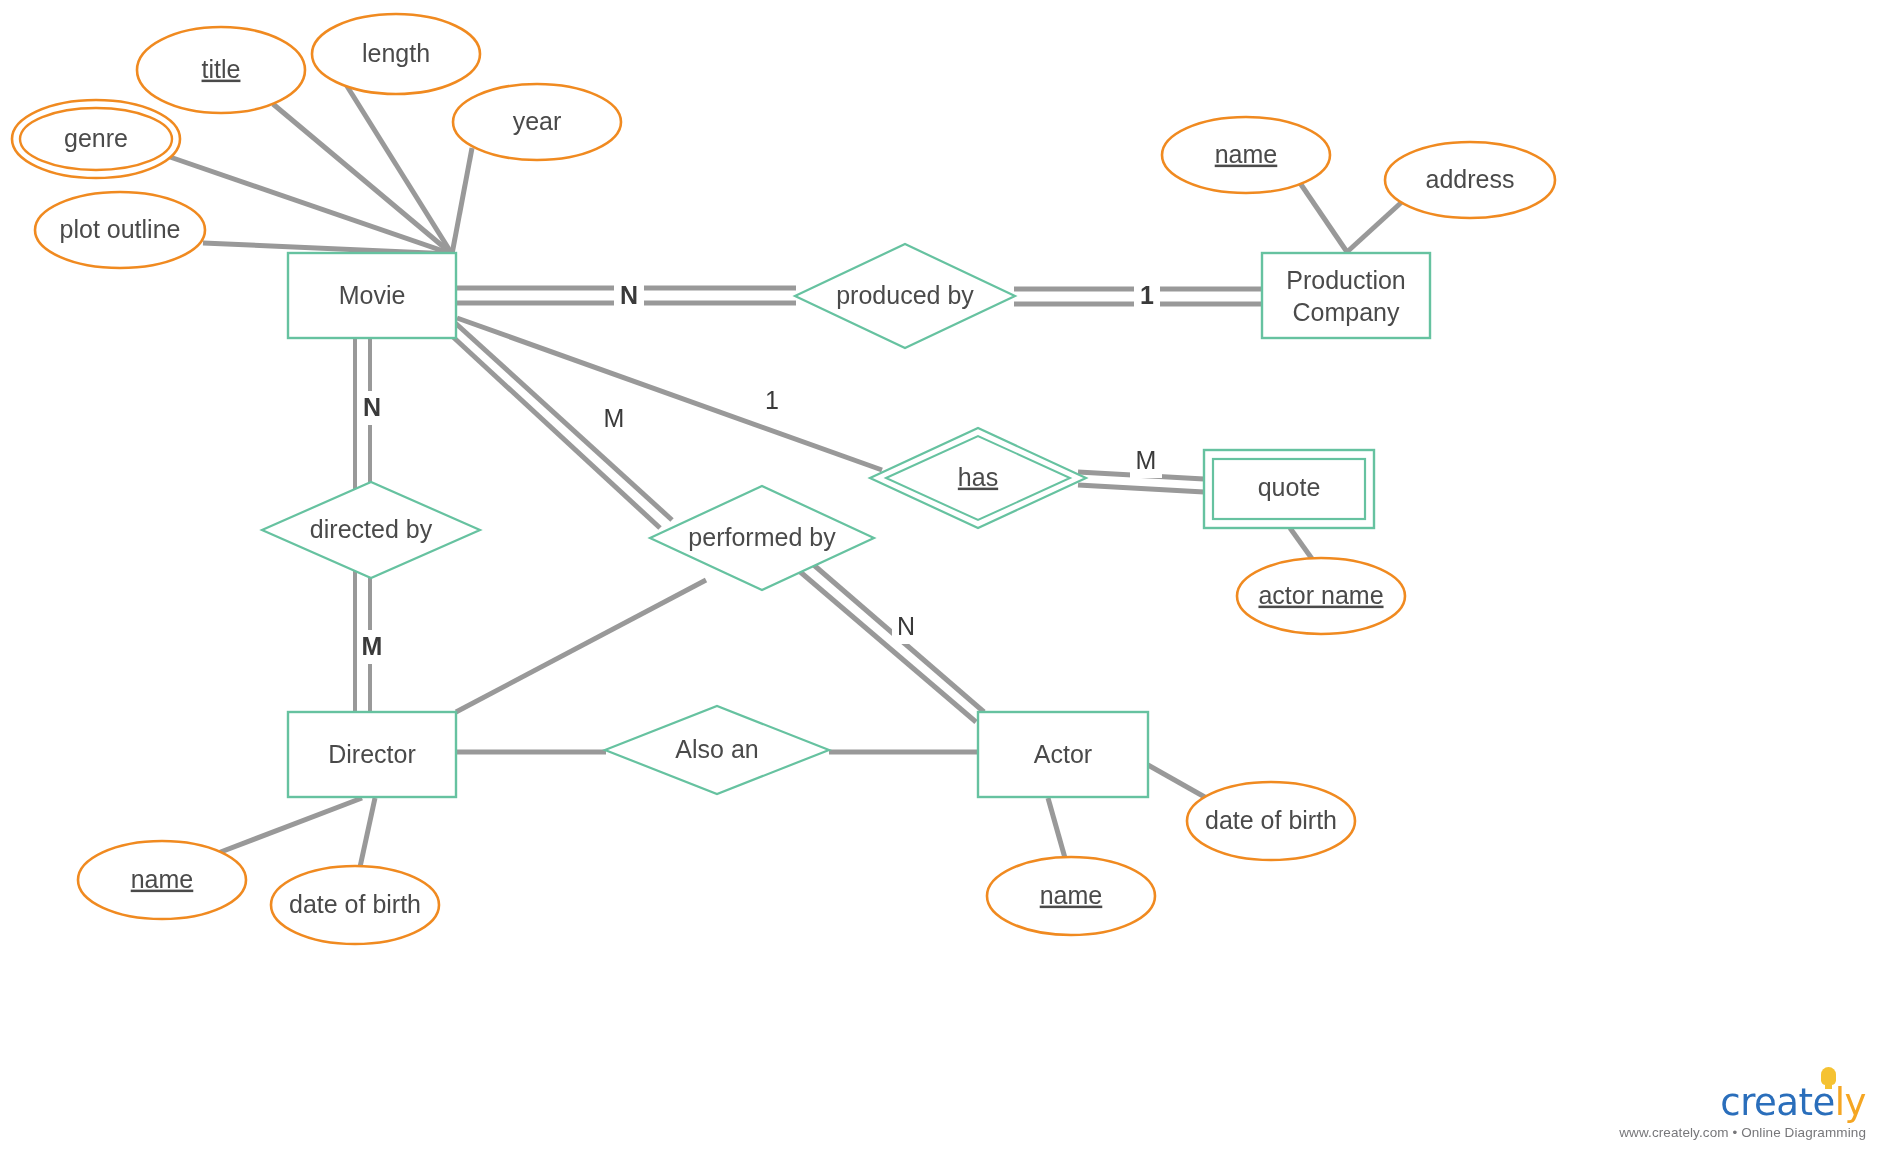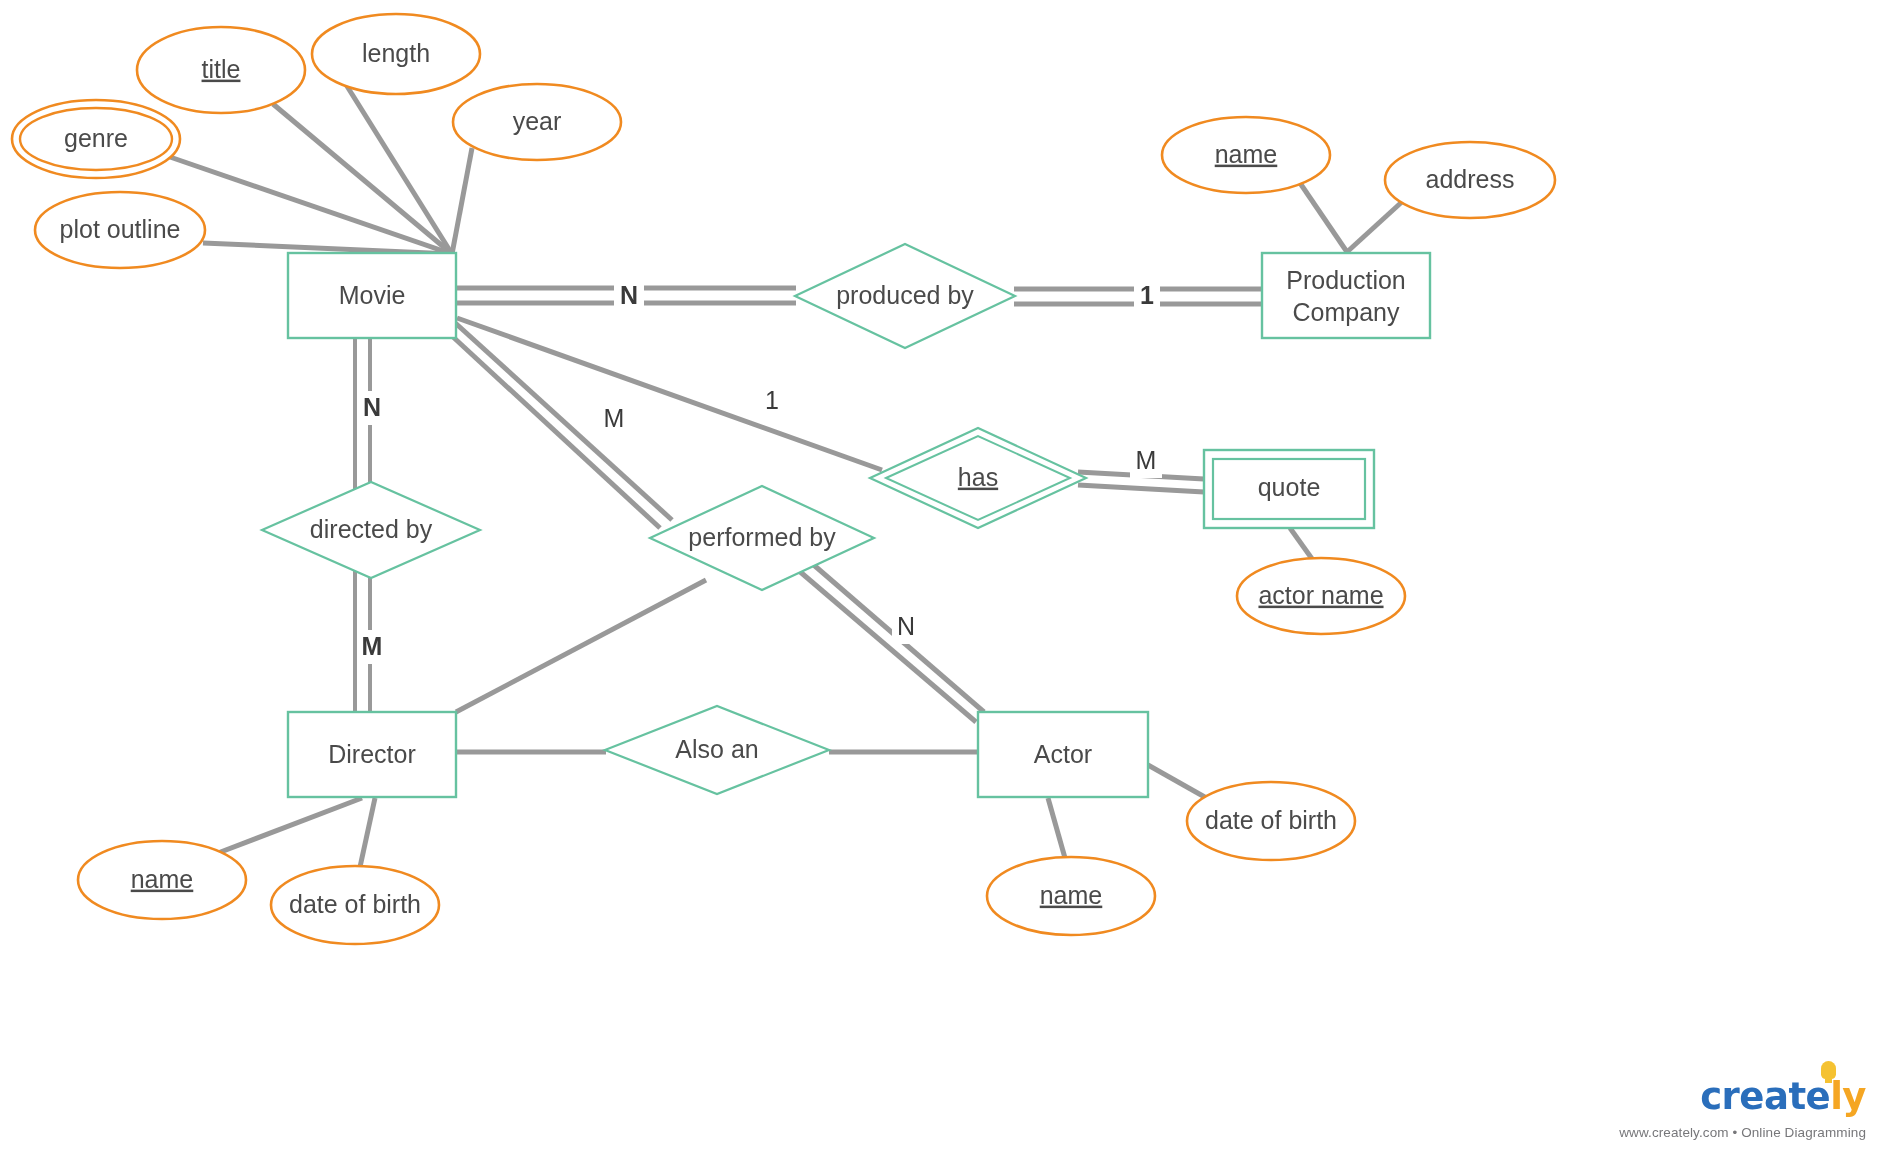--- a/index.html
+++ b/index.html
@@ -52,21 +52,21 @@
   #logo {
     position: absolute;
     right: 14px;
     bottom: 10px;
     text-align: right;
     user-select: none;
   }
   #logo .wordmark {
     font-family: "DejaVu Sans", sans-serif;
     font-size: 37px;
-    font-weight: bold;
+    font-weight: normal;
     letter-spacing: -0.5px;
     line-height: 1;
     position: relative;
     display: inline-block;
   }
   #logo .w-blue { color: #2a6ebb; }
   #logo .w-orange { color: #f5a623; }
   #logo .bulb {
     position: absolute;
     width: 15px;
@@ -82,21 +82,21 @@
     left: 4px;
     bottom: -4px;
     width: 7px;
     height: 4px;
     background: #f5c232;
   }
   #logo .tagline {
     font-family: "Liberation Sans", sans-serif;
     font-size: 13.5px;
     color: #77777a;
-    margin-top: 10px;
+    margin-top: 4px;
     letter-spacing: 0.1px;
   }
 </style>
 </head>
 <body>
 
 <div id="canvas-wrap">
 
   <svg id="er-svg" viewBox="0 0 1880 1150">
 

